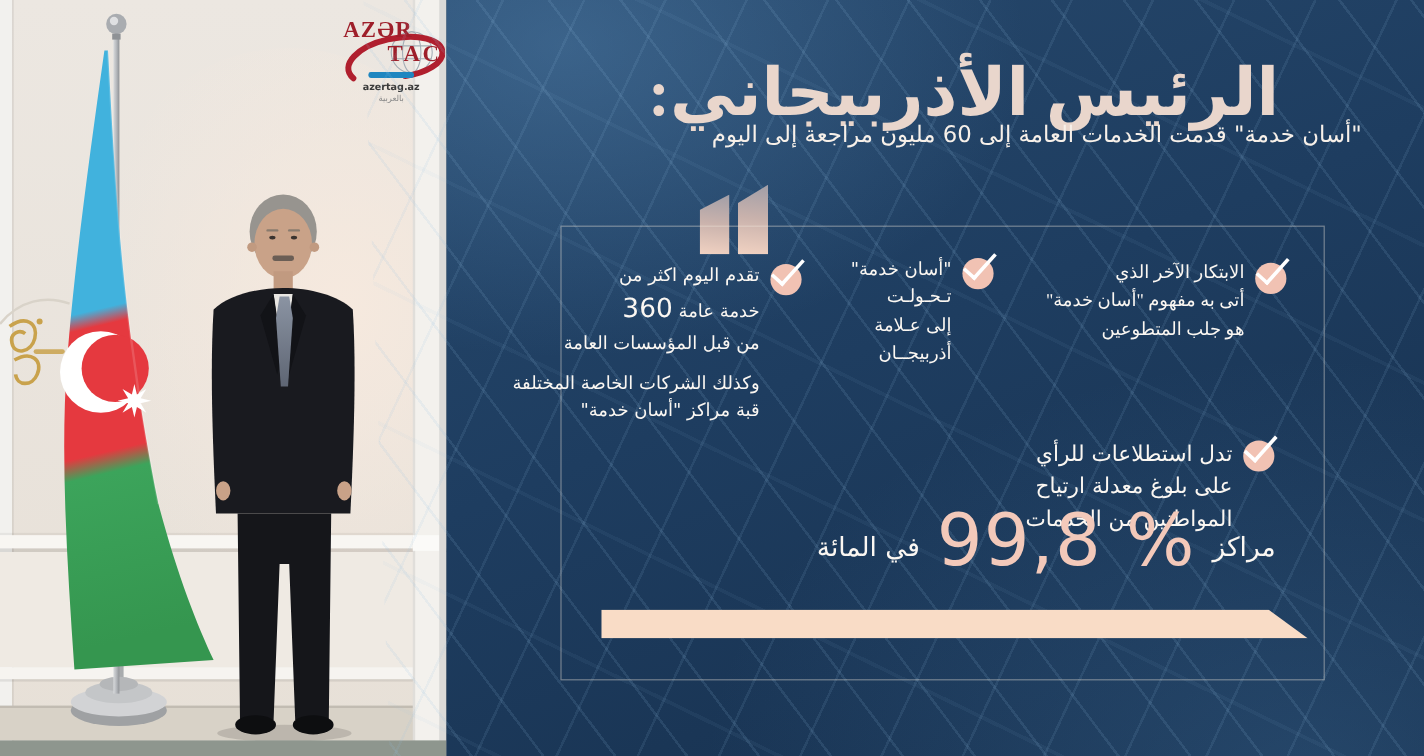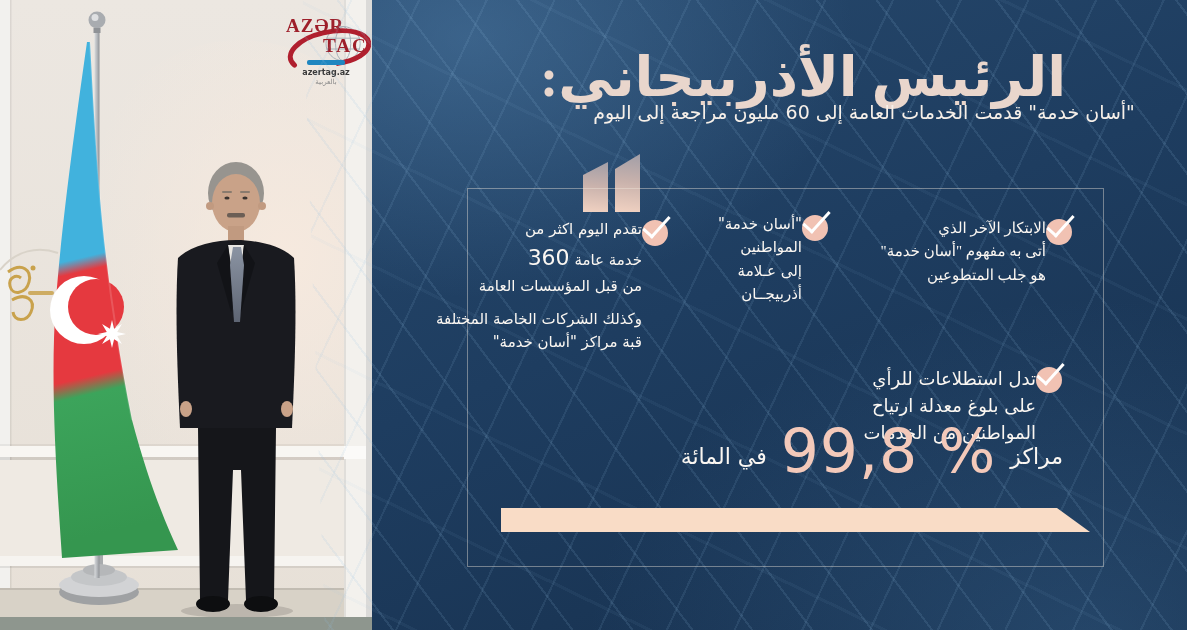--- a/index.html
+++ b/index.html
@@ -43,21 +43,21 @@
 
   .quote{position:absolute;left:211px;top:154px;display:flex;gap:7px;align-items:flex-end;}
   .qbar{width:25px;background:linear-gradient(187deg,#a19ea7 0%,#c9b2ac 48%,#f1d2c2 100%);
         clip-path:polygon(0 26%,100% 0,100% 100%,0 100%);}
   .qb1{height:50px;}
   .qb2{height:58px;}
 
   .content-frame{position:absolute;left:95px;top:188px;width:635px;height:377px;
                  border:1px solid rgba(240,230,220,.42);}
 
-  .point{position:absolute;direction:rtl;display:flex;align-items:flex-start;}
+  .point{position:absolute;direction:rtl;display:flex;gap:9px;align-items:flex-start;}
   .point .txt{font-size:15px;line-height:1.55;text-align:right;}
   .check{flex:0 0 auto;width:26px;height:26px;border-radius:50%;background:#f1c2b3;position:relative;margin-top:2px;}
   .check::after{content:"";position:absolute;left:8px;top:-10px;width:10px;height:25px;
                 border-right:3px solid #fff;border-bottom:3px solid #fff;transform:rotate(42deg);}
   .p1{right:115px;top:217px;font-family:Liberation Serif, serif;}
   .p2{right:359px;top:213px;}
   .p3{right:519px;top:218px;}
   .p4{right:125px;top:324px;margin-top:41px;}
   .p4 .txt{font-size:18px;line-height:1.5;}
   .num360{font-size:22px;text-align:center;}
@@ -210,21 +210,21 @@
         <div>الابتكار الآخر الذي</div>
         <div>أتى به مفهوم "أسان خدمة"</div>
         <div>هو جلب المتطوعين</div>
       </div>
     </div>
 
     <div class="point p2">
       <span class="check"></span>
       <div class="txt">
         <div>"أسان خدمة"</div>
-        <div>المواطنين</div>
+        <div>تـحـولـت</div>
         <div>إلى عـلامة</div>
         <div>أذربيجــان</div>
       </div>
     </div>
 
     <div class="point p3">
       <span class="check"></span>
       <div class="txt">
         <div>تقدم اليوم اكثر من</div>
         <div dir="ltr" style="text-align:right">

